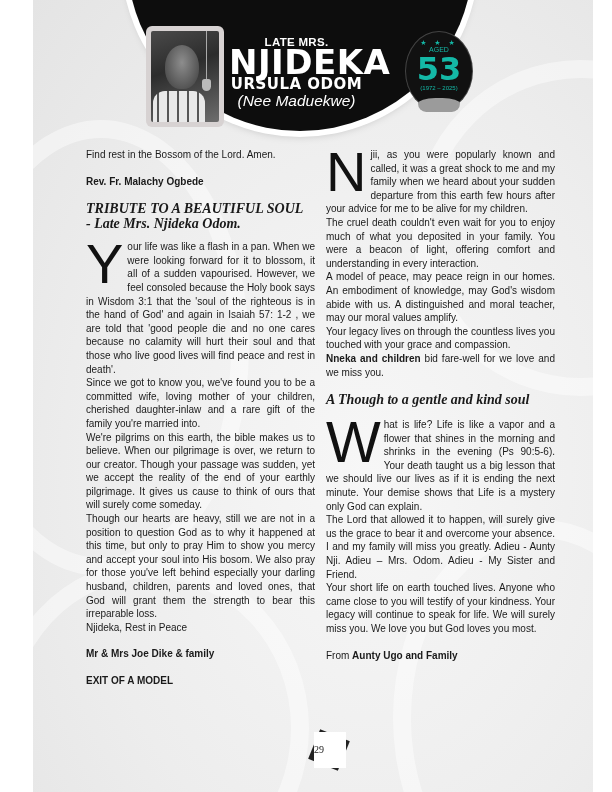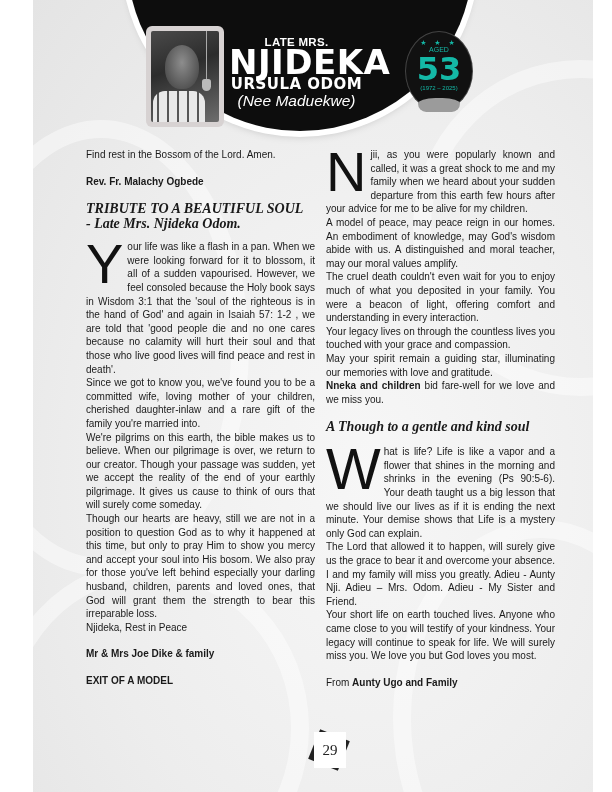--- a/index.html
+++ b/index.html
@@ -76,21 +76,21 @@
     .dropcap {
       float: left; font-family: "Liberation Sans", sans-serif; font-size: 56px; line-height: 44px;
       margin: 2px 4px 0 0; color: #111; font-weight: normal;
     }
     .dropcap.w { font-size: 58px; margin-right: 3px; }
     
     .pagenum-wrap { position: absolute; left: 272px; top: 728px; width: 50px; height: 44px; }
     .pn-back { position: absolute; left: 8px; top: 6px; width: 32px; height: 32px; background: #222; transform: rotate(22deg); }
     .pn-front {
       position: absolute; left: 9px; top: 4px; width: 32px; height: 36px; background: #fff;
-      font-family: "Liberation Serif", serif; font-size: 15px; line-height: 36px; text-align: center; color: #222;
+      font-family: "Liberation Serif", serif; font-size: 10px; line-height: 36px; text-align: left; color: #222;
     }
   </style>
 </head>
 <body>
 
 <div class="page">
   <div class="swirl" style="left:-80px; top:120px; width:260px; height:420px;"></div>
   <div class="swirl" style="left:380px; top:60px; width:300px; height:300px;"></div>
   <div class="swirl" style="left:-40px; top:560px; width:280px; height:300px;"></div>
   <div class="swirl" style="left:360px; top:520px; width:260px; height:360px;"></div>
@@ -134,24 +134,23 @@
     <p>Though our hearts are heavy, still we are not in a position to question God as to why it happened at this time, but only to pray Him to show you mercy and accept your soul into His bosom. We also pray for those you've left behind especially your darling husband, children, parents and loved ones, that God will grant them the strength to bear this irreparable loss.</p>
     <p>Njideka, Rest in Peace</p>
     <div class="gap"></div>
     <p class="bold">Mr &amp; Mrs Joe Dike &amp; family</p>
     <div class="gap"></div>
     <p class="bold">EXIT OF A MODEL</p>
   </div>
 
   <div class="col right">
     <p><span class="dropcap">N</span><span>jii, as you were popularly known and called, it was a great shock to me and my family when we heard about your sudden departure from this earth few hours after your advice for me to be alive for my children.</span></p>
+    <p>The cruel death couldn't even wait for you to enjoy much of what you deposited in your family. You were a beacon of light, offering comfort and understanding in every interaction.</p>
     <p>A model of peace, may peace reign in our homes. An embodiment of knowledge, may God's wisdom abide with us. A distinguished and moral teacher, may our moral values amplify.</p>
-    <p>The cruel death couldn't even wait for you to enjoy much of what you deposited in your family. You were a beacon of light, offering comfort and understanding in every interaction.</p>
     <p>Your legacy lives on through the countless lives you touched with your grace and compassion.</p>
-    <p>May your spirit remain a guiding star, illuminating our memories with love and gratitude.</p>
     <p><span class="bold">Nneka and children</span><span> bid fare-well for we love and we miss you.</span></p>
     <div class="gap"></div>
     <p class="serif-head">A Though to a gentle and kind soul</p>
     <div style="height:11px"></div>
     <p><span class="dropcap w">W</span><span>hat is life? Life is like a vapor and a flower that shines in the morning and shrinks in the evening (Ps 90:5-6). Your death taught us a big lesson that we should live our lives as if it is ending the next minute. Your demise shows that Life is a mystery only God can explain.</span></p>
     <p>The Lord that allowed it to happen, will surely give us the grace to bear it and overcome your absence. I and my family will miss you greatly. Adieu - Aunty Nji. Adieu – Mrs. Odom. Adieu - My Sister and Friend.</p>
     <p>Your short life on earth touched lives. Anyone who came close to you will testify of your kindness. Your legacy will continue to speak for life. We will surely miss you. We love you but God loves you most.</p>
     <div class="gap"></div>
     <p><span>From </span><span class="bold">Aunty Ugo and Family</span></p>
   </div>

